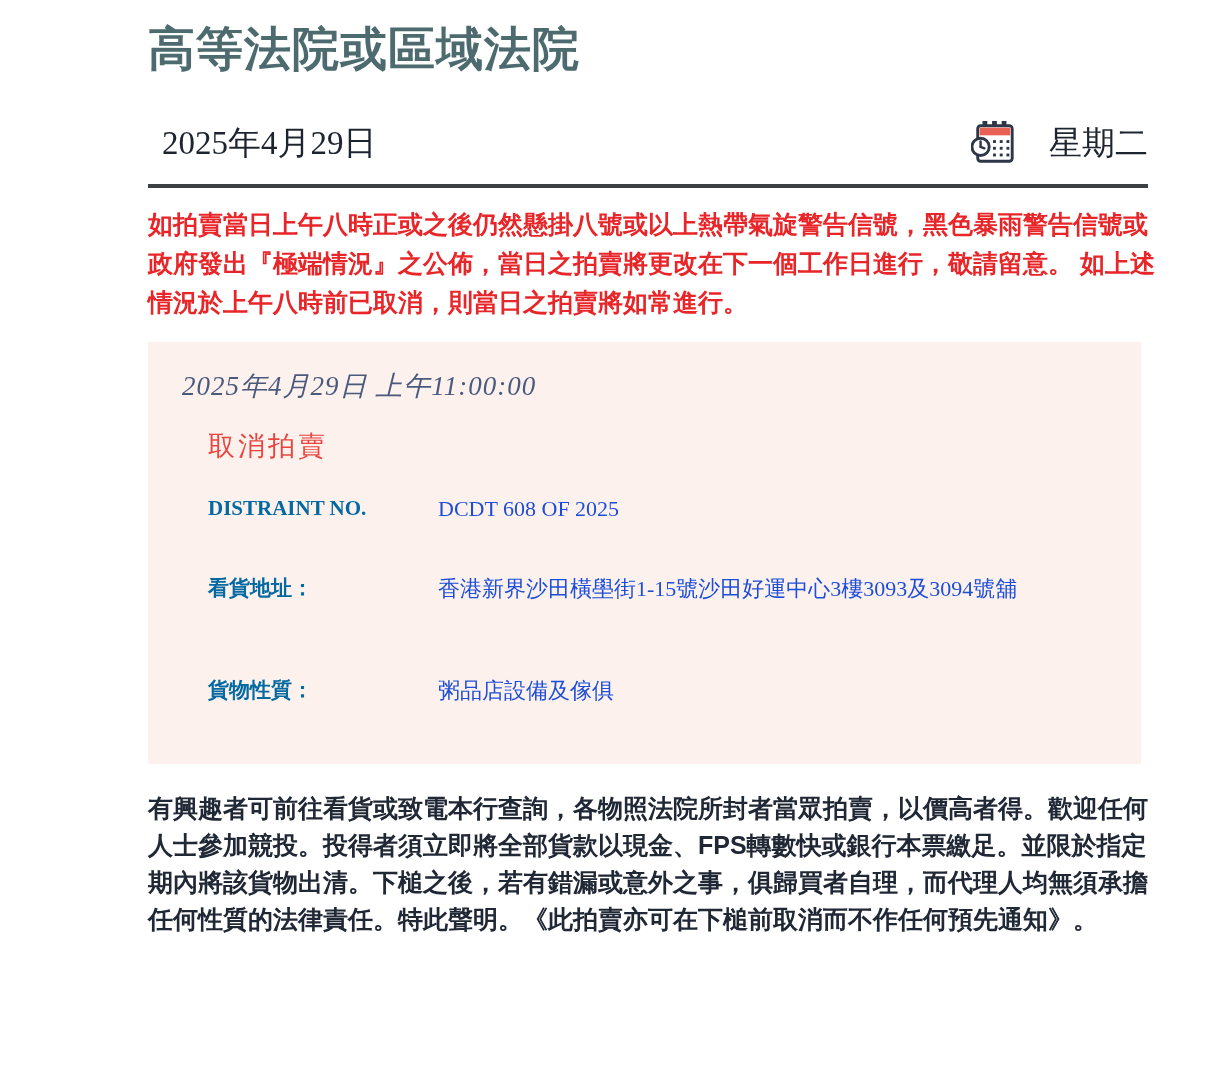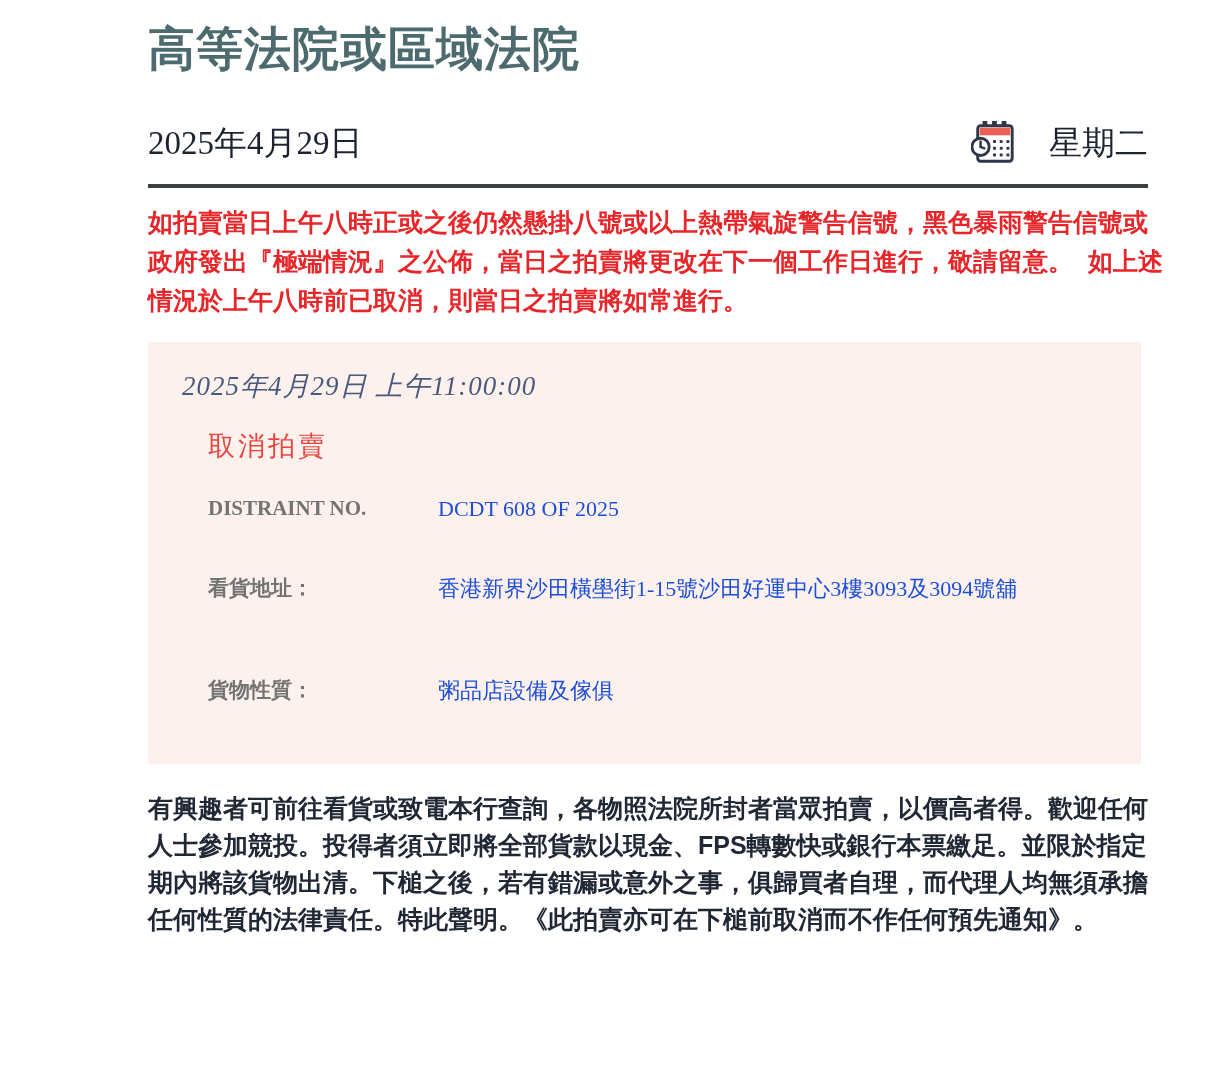--- a/index.html
+++ b/index.html
@@ -32,21 +32,21 @@
     letter-spacing: 1px;
   }
   .date-row {
     margin-top: 44px;
     display: flex;
     align-items: center;
     font-size: 33px;
     color: #1d2430;
     width: 1000px;
   }
-  .date-row .date-left { flex: 0 0 auto; }
+  .date-row .date-left { flex: 0 0 auto; margin-left: 14px; }
   .date-row .right-group {
     margin-left: auto;
     display: flex;
     align-items: center;
     gap: 32px;
   }
   .cal-icon { width: 46px; height: 46px; display: block; }
   .rule {
     margin-top: 18px;
     width: 1000px;
@@ -58,21 +58,21 @@
     width: 1010px;
     font-family: "Liberation Sans", sans-serif;
     font-weight: bold;
     font-size: 25px;
     line-height: 38px;
     color: #202735;
   }
   .warning-par {
     margin-top: 17px;
     width: 1015px;
-    font-family: Liberation Mono, monospace;
+    font-family: Liberation Sans, sans-serif;
     font-weight: bold;
     font-size: 25px;
     line-height: 39px;
     color: #e82629;
   }
   .auction-panel {
     margin-top: 20px;
     width: 993px;
     background: #fdf1ee;
     padding: 26px 40px 58px 34px;
@@ -99,21 +99,21 @@
     align-items: flex-start;
     padding-left: 26px;
   }
   .detail-row + .detail-row.gap-md { margin-top: 52px; }
   .detail-row + .detail-row.gap-lg { margin-top: 72px; }
   .detail-label {
     flex: 0 0 230px;
     font-family: "Liberation Serif", serif;
     font-weight: bold;
     font-size: 21px;
-    color: #737373;
+    color: #0369a1;
   }
   .detail-value {
     font-family: "Liberation Serif", serif;
     font-size: 22px;
     color: #1d4ed8;
   }
   .footer-par {
     margin-top: 26px;
     width: 1015px;
     font-family: "Liberation Sans", sans-serif;

